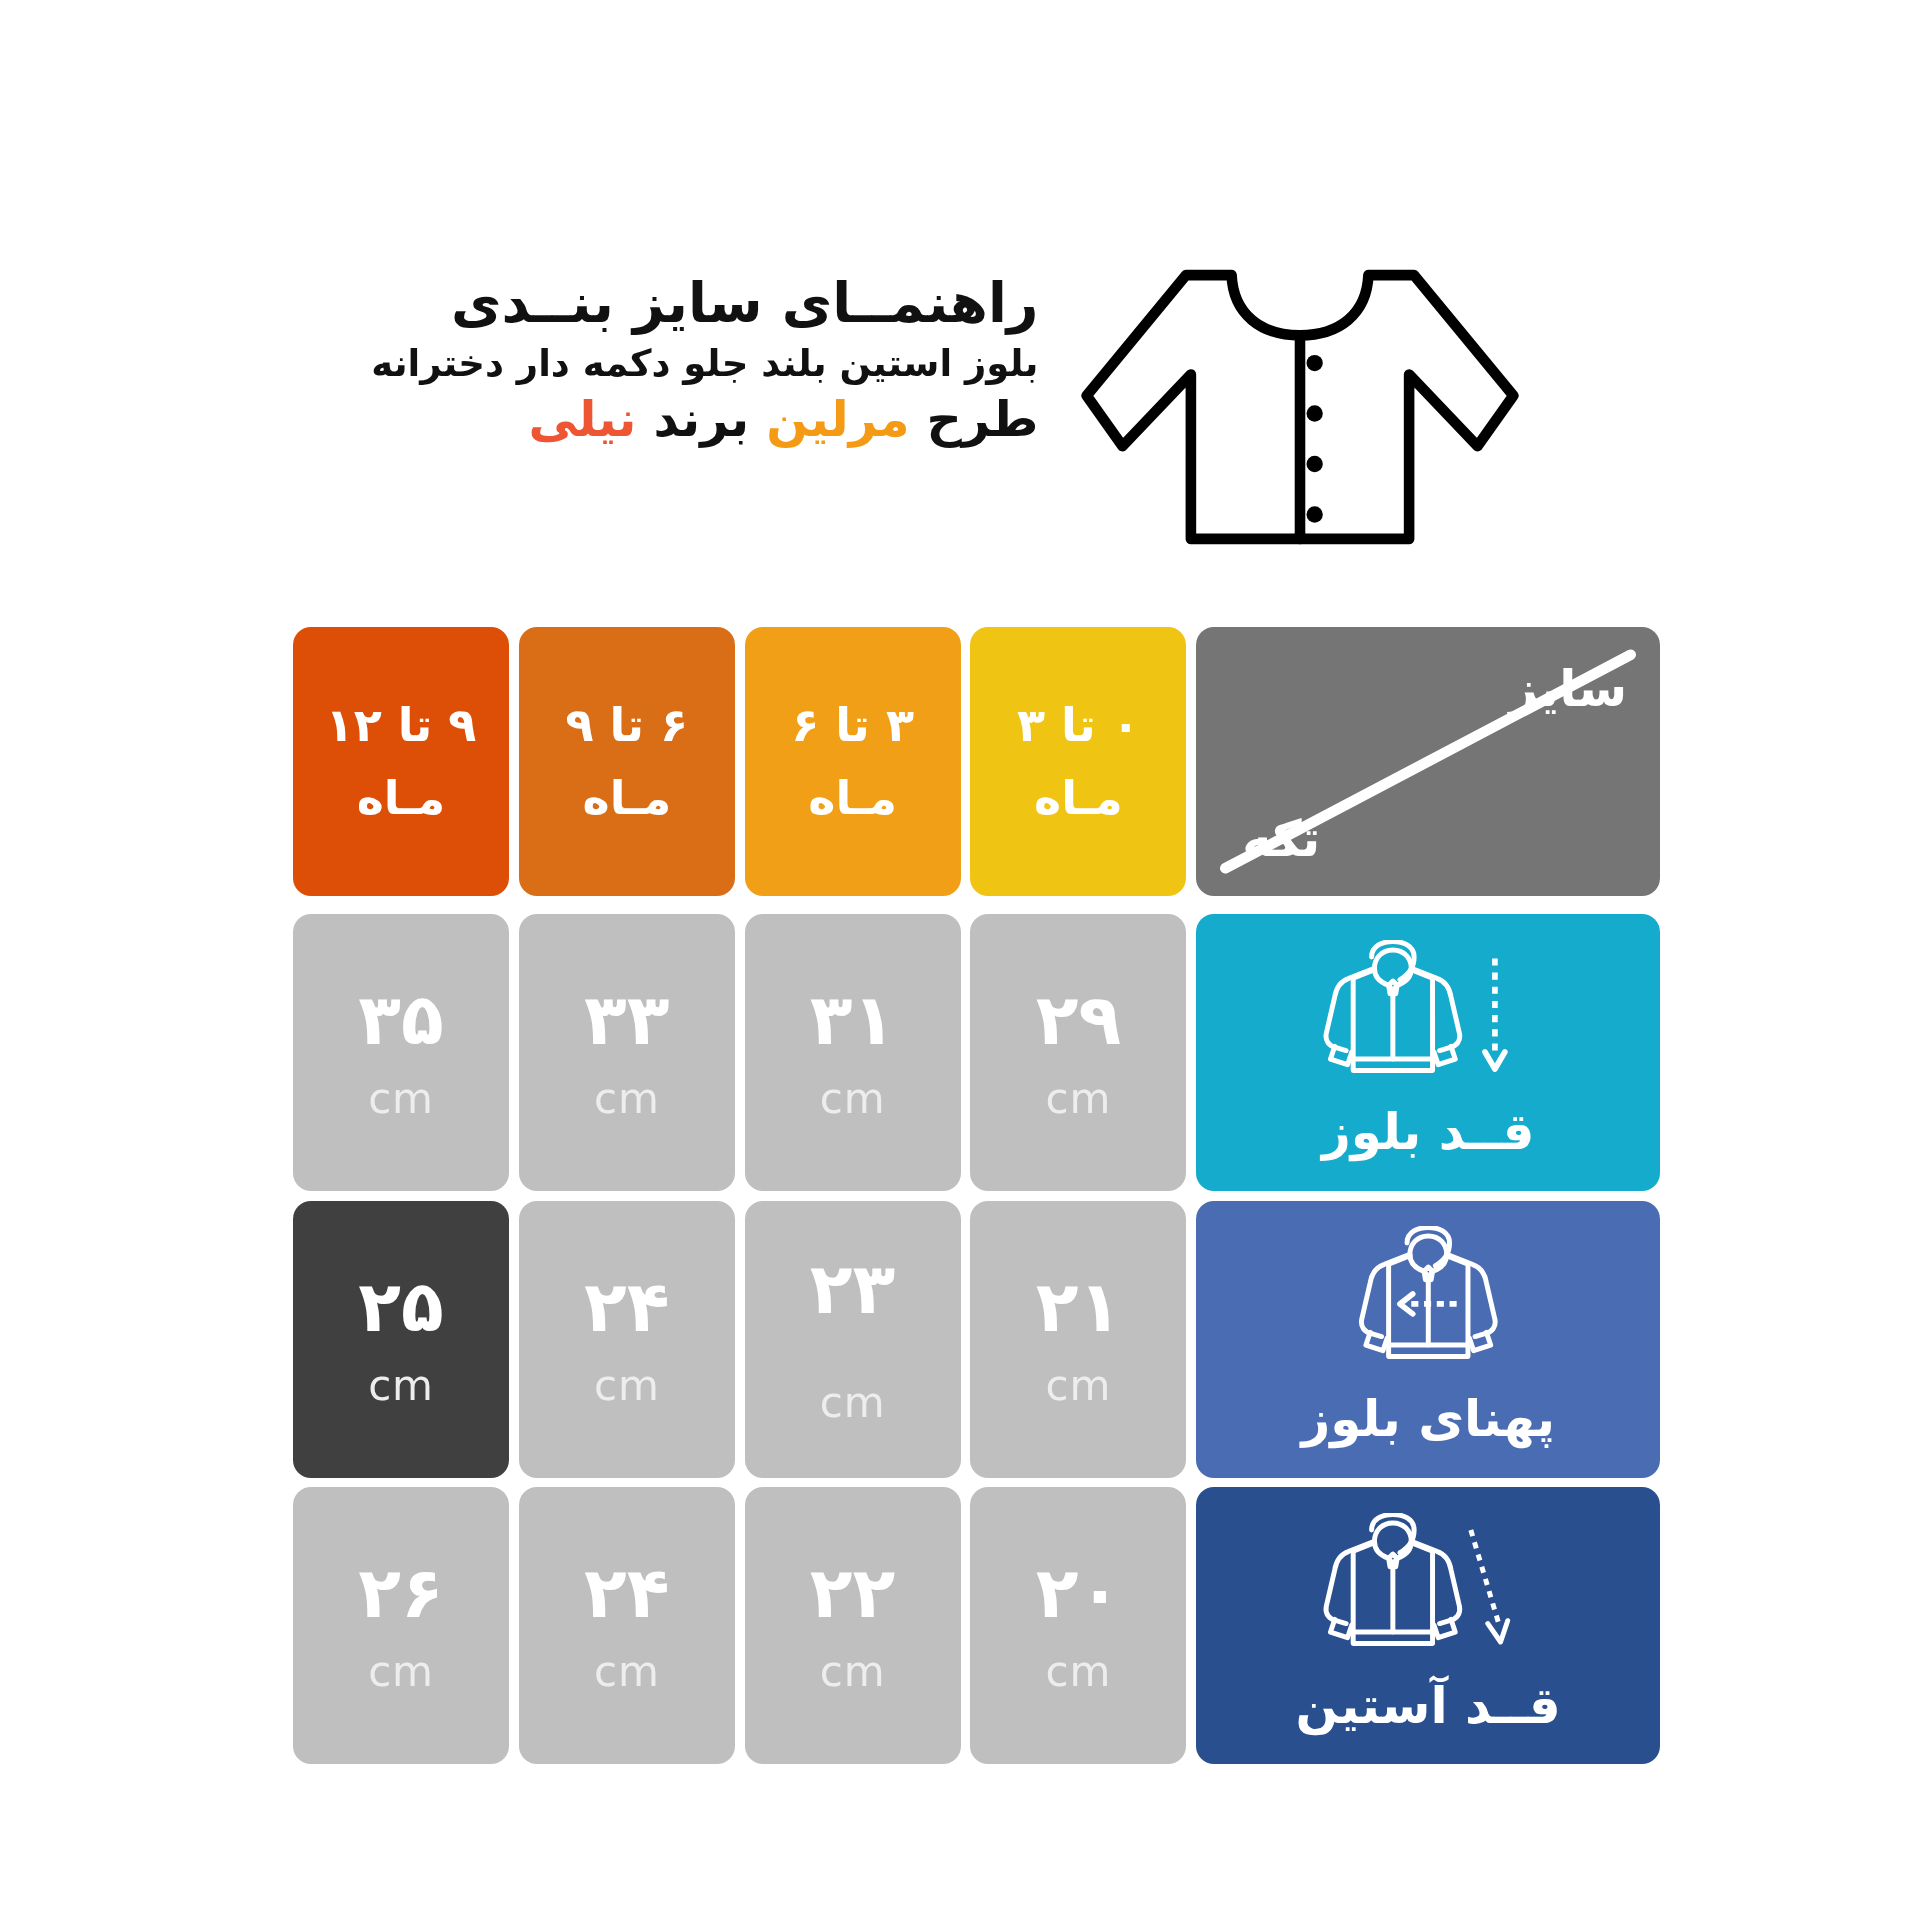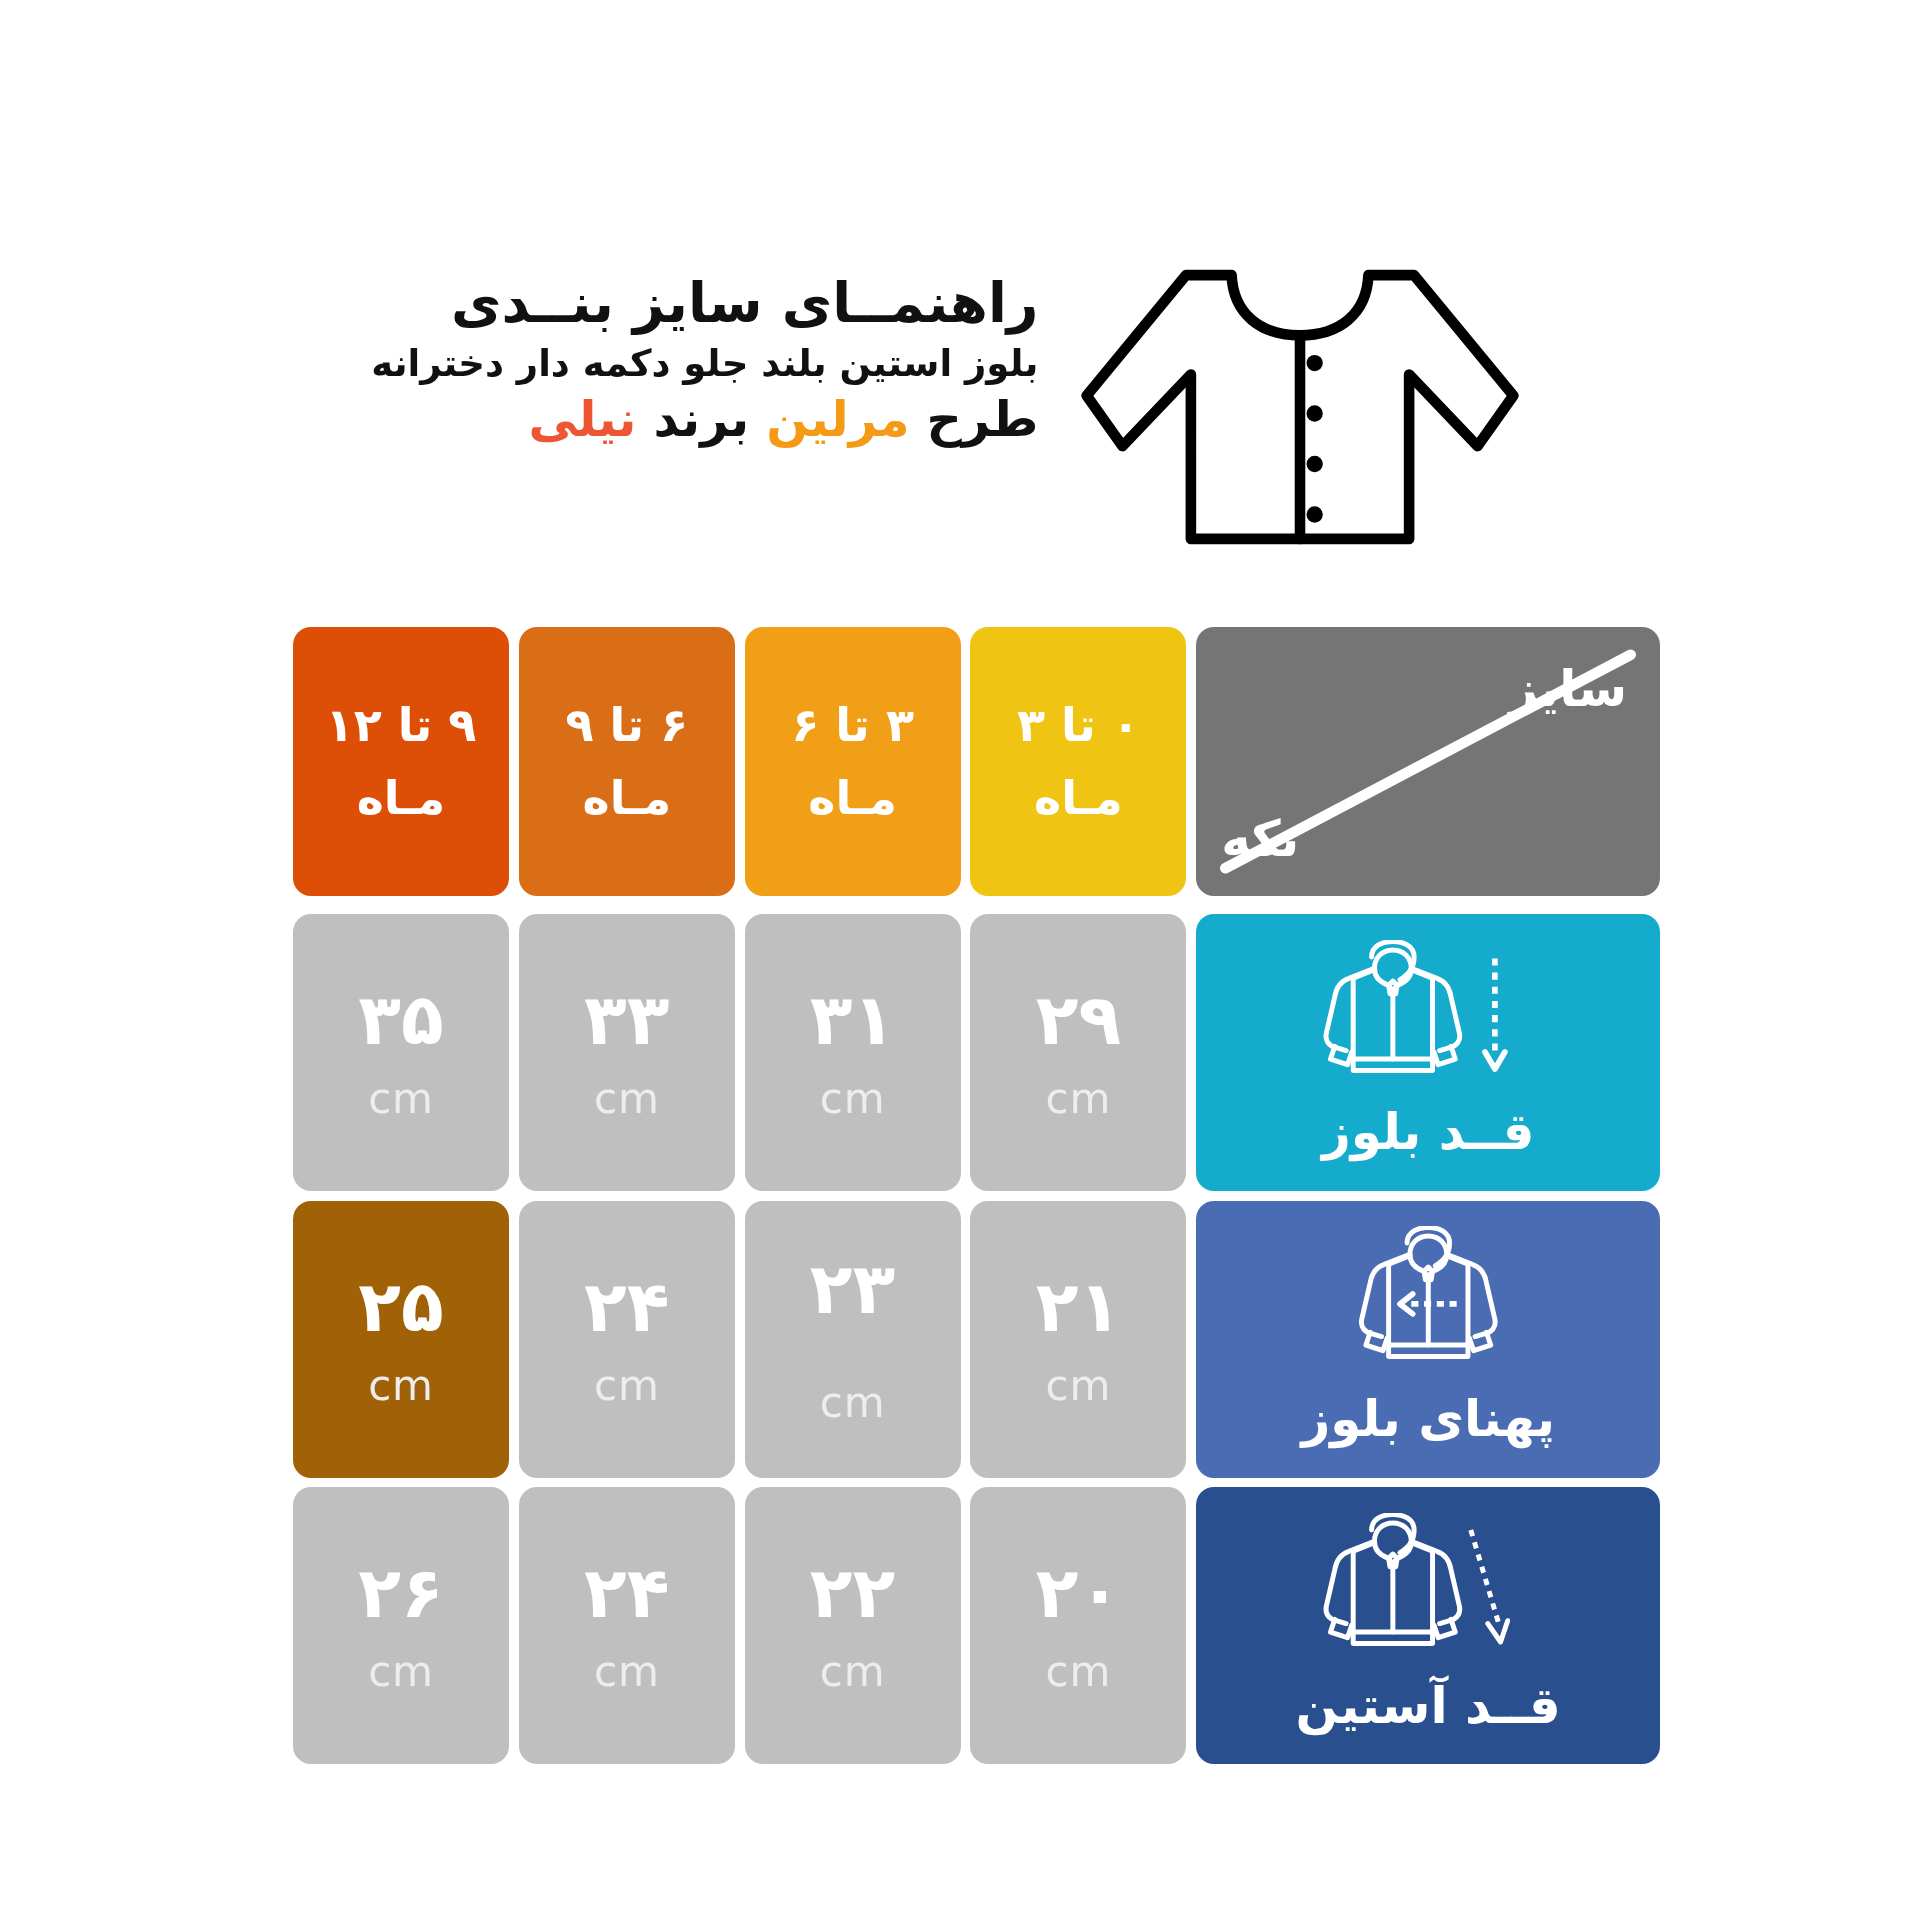--- a/index.html
+++ b/index.html
@@ -119,21 +119,21 @@
     top: 33px;
     right: 33px;
     color: #ffffff;
     font-size: 50px;
     font-weight: 700;
     direction: rtl;
   }
   #corner-cell .corner-label-piece {
     position: absolute;
     bottom: 28px;
-    left: 25px;
+    left: 46px;
     color: #ffffff;
     font-size: 50px;
     font-weight: 700;
     direction: rtl;
   }
 
   
   .value-cell {
     background: #BFBFBF;
     color: #ffffff;
@@ -274,21 +274,21 @@
           </g>
           <g stroke="#ffffff" stroke-width="8" stroke-linecap="butt" fill="none">
             <line x1="244" y1="26" x2="244" y2="160" stroke-dasharray="10 10"></line>
           </g>
           <path d="M230 158 L244 182 L258 158" fill="none" stroke="#ffffff" stroke-width="8" stroke-linejoin="round" stroke-linecap="round"></path>
         </svg>
       </div>
       <div class="lbl-text">قــد بلوز</div>
     </div>
 
-    <div class="cell value-cell" style="background: #a16207;">
+    <div class="cell value-cell" style="background: #404040;">
       <div class="v-num">۲۵</div>
       <div class="v-unit">cm</div>
     </div>
     <div class="cell value-cell" style="background: rgb(191, 191, 191);">
       <div class="v-num">۲۴</div>
       <div class="v-unit">cm</div>
     </div>
     <div class="cell value-cell" style="background: rgb(191, 191, 191); gap: 35px;">
       <div class="v-num">۲۳</div>
       <div class="v-unit">cm</div>

